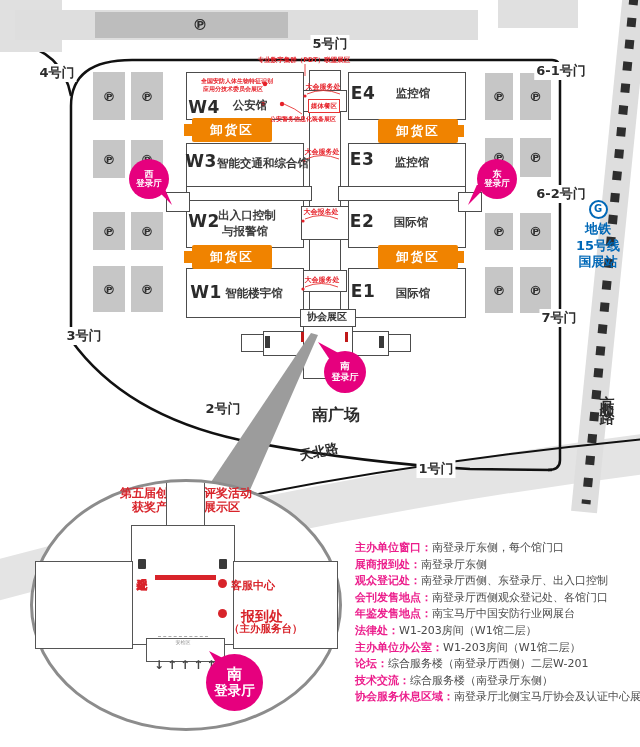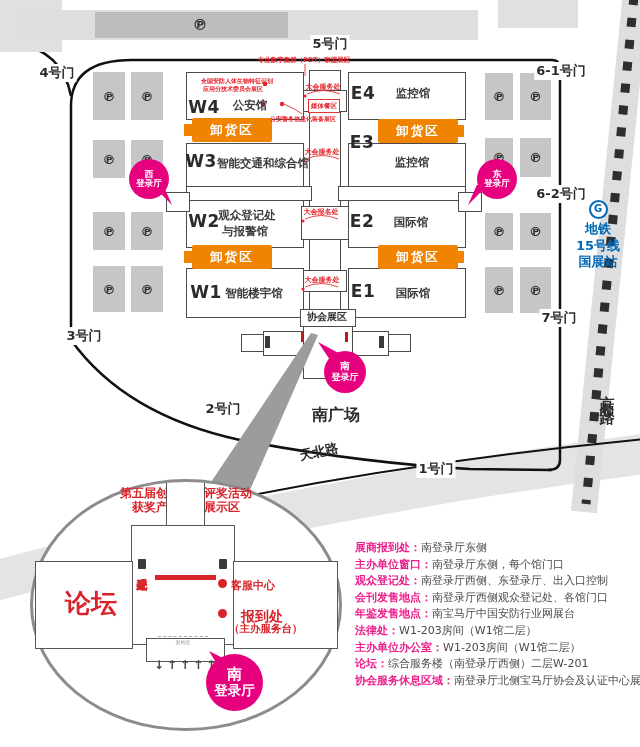--- a/index.html
+++ b/index.html
@@ -142,27 +142,27 @@
       <circle cx="303" cy="221" r="1.6"></circle>
         <circle cx="303" cy="289" r="1.6"></circle>
     </g>
   </svg>
 
   <div class="ctr code" style="left:204px;top:107px;z-index:40">W4</div>
   <div class="ctr hname" style="left:250px;top:105px;z-index:40">公安馆</div>
   <div class="ctr code" style="left:201px;top:161px;z-index:40">W3</div>
   <div class="ctr hname" style="left:263px;top:163px;z-index:40">智能交通和综合馆</div>
   <div class="ctr code" style="left:204px;top:221px;z-index:40">W2</div>
-  <div class="ctr hname" style="left:247px;top:215px;z-index:40">观众登记处</div>
+  <div class="ctr hname" style="left:247px;top:215px;z-index:40">出入口控制</div>
   <div class="ctr hname" style="left:245px;top:231px;z-index:40">与报警馆</div>
   <div class="ctr code" style="left:206px;top:292px;z-index:40">W1</div>
   <div class="ctr hname" style="left:254px;top:293px;z-index:40">智能楼宇馆</div>
   <div class="ctr code" style="left:363px;top:93px;z-index:40">E4</div>
   <div class="ctr hname" style="left:413px;top:93px;z-index:40">监控馆</div>
-  <div class="ctr code" style="left:362px;top:142px;z-index:40">E3</div>
+  <div class="ctr code" style="left:362px;top:159px;z-index:40">E3</div>
   <div class="ctr hname" style="left:412px;top:162px;z-index:40">监控馆</div>
   <div class="ctr code" style="left:362px;top:221px;z-index:40">E2</div>
   <div class="ctr hname" style="left:411px;top:222px;z-index:40">国际馆</div>
   <div class="ctr code" style="left:363px;top:291px;z-index:40">E1</div>
   <div class="ctr hname" style="left:413px;top:293px;z-index:40">国际馆</div>
 
   <div class="ctr gate" style="left:330px;top:44px">5号门</div>
   <div class="ctr gate" style="left:57px;top:73px">4号门</div>
   <div class="ctr gate" style="left:561px;top:71px">6-1号门</div>
   <div class="ctr gate" style="left:561px;top:194px">6-2号门</div>
@@ -218,21 +218,20 @@
 
     <div class="abs" style="left:133px;top:1px;width:37px;height:44px;border-left:1.5px solid #555;border-right:1.5px solid #555;background:#fff"></div>
     <div class="iwall" style="left:98px;top:43px;width:102px;height:118px"></div>
     <div class="iwall" style="left:113px;top:156px;width:77px;height:22px"></div>
     <div class="iwall" style="left:2px;top:79px;width:96px;height:86px"></div>
     <div class="iwall" style="left:200px;top:79px;width:103px;height:86px"></div>
 
     <div class="doortick" style="left:105px;top:77px;width:8px;height:10px;border-radius:1px"></div>
     <div class="doortick" style="left:186px;top:77px;width:8px;height:10px;border-radius:1px"></div>
 
-    <div class="abs ired" style="left:18px;top:104px;width:80px;text-align:center;font-size:26px">论坛</div>
     <div class="abs ired" style="left:100px;top:88px;height:76px;writing-mode:vertical-rl;font-size:11px">观众登记处</div>
     <div class="abs" style="left:122px;top:93px;width:61px;height:5px;background:#d8232a"></div>
 
     <div class="abs" style="left:185px;top:97px;width:9px;height:9px;border-radius:50%;background:#d8232a"></div>
     <div class="abs ired" style="left:198px;top:96px;font-size:11px;white-space:nowrap">客服中心</div>
     <div class="abs" style="left:185px;top:127px;width:9px;height:9px;border-radius:50%;background:#d8232a"></div>
     <div class="abs ired" style="left:208px;top:126px;font-size:14px;white-space:nowrap">报到处</div>
     <div class="abs ired" style="left:196px;top:140px;font-size:10.5px;white-space:nowrap">（主办服务台）</div>
 
     <div class="abs" style="left:125px;top:154px;width:50px;border-top:1.5px dashed #aaa"></div>
@@ -240,24 +239,25 @@
     <div class="abs" style="left:121px;top:176px;font-size:12px;letter-spacing:3px;color:#444;font-weight:bold">↓↑↑↑↑</div>
 
     <div class="tail" style="left:176px;top:169px;width:26px;height:24px;clip-path:polygon(0 0,100% 55%,55% 100%)"></div>
     <div class="badge" style="left:173px;top:172px;width:57px;height:57px">
       <span style="font-size:15px">南</span>
       <span style="font-size:13.5px">登录厅</span>
     </div>
   </div>
 
   <div class="infolist">
+    <div><span class="ilabel">主办单位窗口：</span><span class="ival">南登录厅东侧，每个馆门口</span></div>
     <div><span class="ilabel">展商报到处：</span><span class="ival">南登录厅东侧</span></div>
-    <div><span class="ilabel">主办单位窗口：</span><span class="ival">南登录厅东侧，每个馆门口</span></div>
     <div><span class="ilabel">观众登记处：</span><span class="ival">南登录厅西侧、东登录厅、出入口控制</span></div>
     <div><span class="ilabel">会刊发售地点：</span><span class="ival">南登录厅西侧观众登记处、各馆门口</span></div>
     <div><span class="ilabel">年鉴发售地点：</span><span class="ival">南宝马厅中国安防行业网展台</span></div>
     <div><span class="ilabel">法律处：</span><span class="ival">W1-203房间（W1馆二层）</span></div>
     <div><span class="ilabel">主办单位办公室：</span><span class="ival">W1-203房间（W1馆二层）</span></div>
     <div><span class="ilabel">论坛：</span><span class="ival">综合服务楼（南登录厅西侧）二层W-201</span></div>
+    <div><span class="ilabel">技术交流：</span><span class="ival">综合服务楼（南登录厅东侧）</span></div>
     <div><span class="ilabel">协会服务休息区域：</span><span class="ival">南登录厅北侧宝马厅协会及认证中心展台</span></div>
   </div>
 
 </div>
 
 </body></html>

